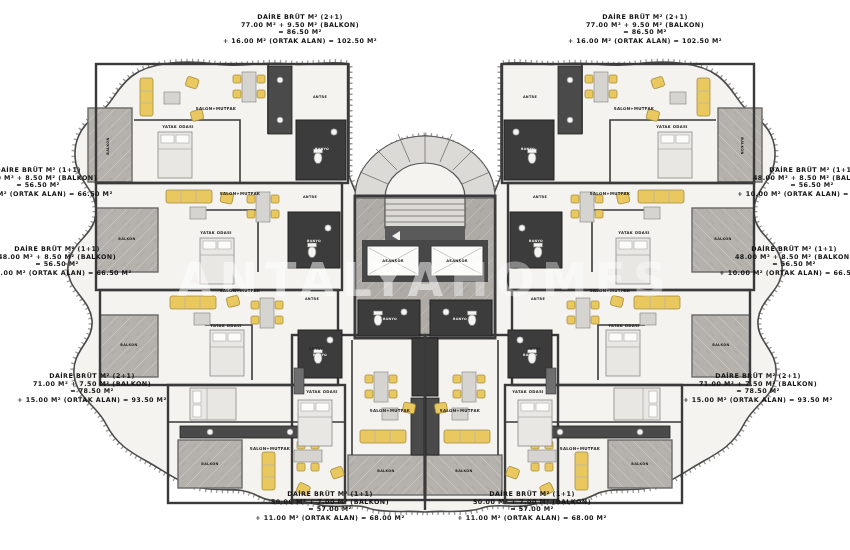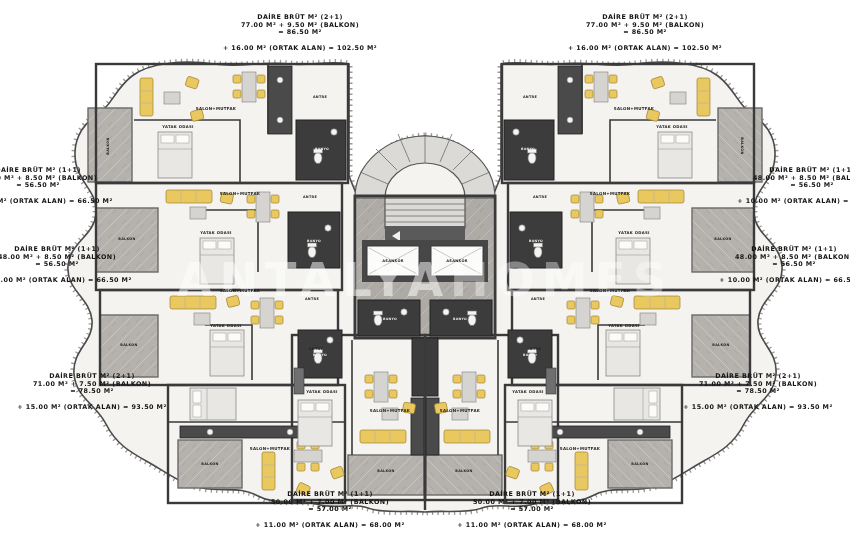--- a/index.html
+++ b/index.html
@@ -3,21 +3,21 @@
 <meta charset="utf-8">
 <style>
   html,body{margin:0;padding:0;}
   .stage{position:relative;width:850px;height:550px;background:#ffffff;overflow:hidden;
          font-family:"DejaVu Sans","Liberation Sans",sans-serif;}
   svg{position:absolute;left:0;top:0;}
   
   .note{position:absolute;transform:translateX(-50%);text-align:center;white-space:nowrap;
         font-weight:bold;font-size:6.4px;line-height:7.7px;letter-spacing:.45px;color:#161616;}
   .note span{display:block;}
-  .note .l4{margin-top:8px;}
+  .note .l4{margin-top:1px;}
   
   .ticks{fill:none;stroke:#9c9a97;stroke-width:7;stroke-dasharray:1.3 4.2;}
   .shell{fill:var(--c-floor);stroke:none;}
   .edge{fill:none;stroke:#4a4a4a;stroke-width:1.6;}
   .wall{fill:none;stroke:var(--c-wall);stroke-width:2.4;}
   .wall-thin{fill:none;stroke:var(--c-wall);stroke-width:1.6;}
   .darkcell{fill:#3c3c3c;stroke:#222;stroke-width:1;}
   .kitchen{fill:#4a4a4a;stroke:#222;stroke-width:.8;}
   .balc{fill:url(#marble);stroke:#6a6a6a;stroke-width:1.4;}
   .corr{fill:url(#marble2);stroke:none;}

